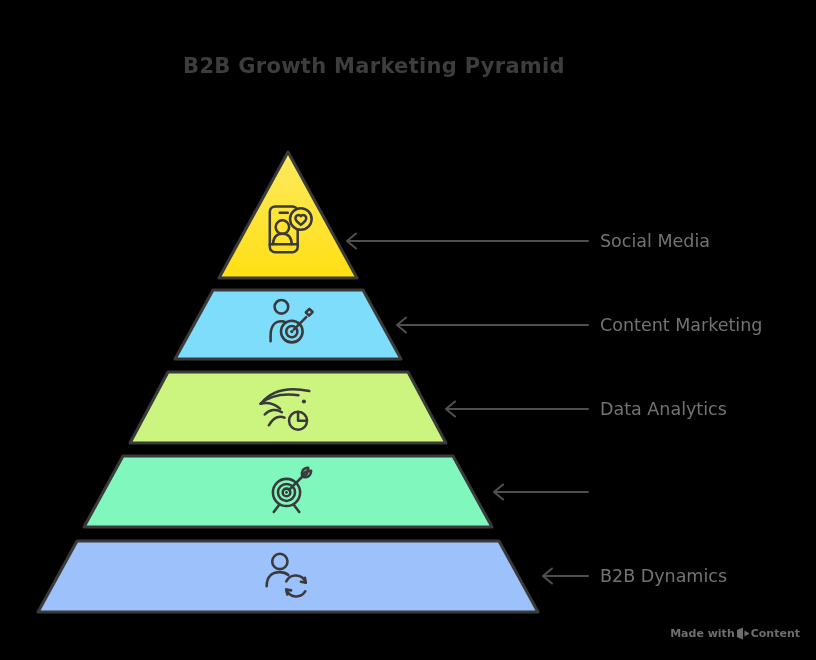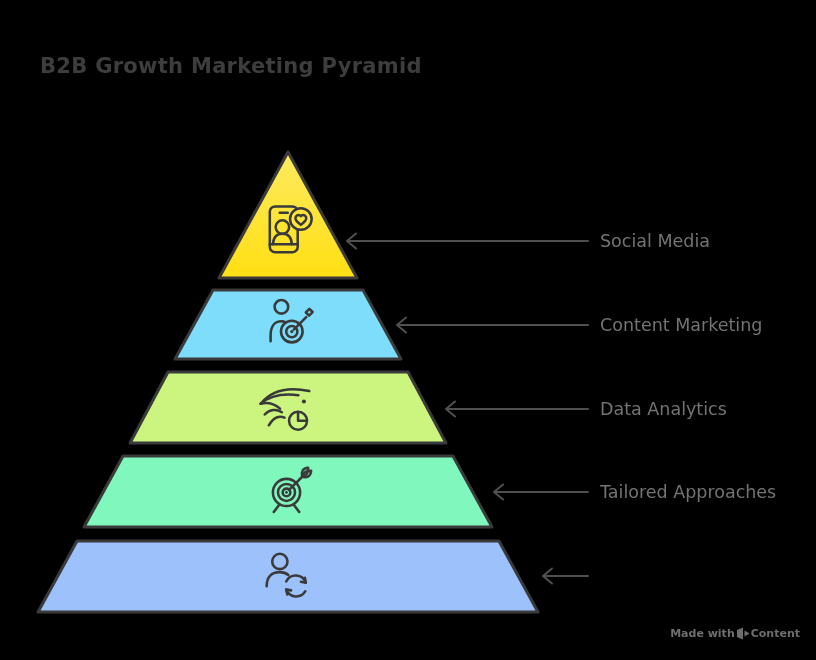--- a/index.html
+++ b/index.html
@@ -5,22 +5,22 @@
   html,body{margin:0;padding:0;}
   body{
     width:816px;height:660px;
     background:#000000;
     font-family:"DejaVu Sans","Liberation Sans",sans-serif;
     position:relative;overflow:hidden;
   }
   .stage{position:absolute;inset:0;width:816px;height:660px;}
   .title{
     position:absolute;left:0;top:54px;width:748px;
-    font-size:21px;font-weight:700;
-    letter-spacing:.3px;color:#3d3d3d;margin-left:40px;
+    text-align:center;font-size:21px;font-weight:700;
+    letter-spacing:.3px;color:#3d3d3d;
   }
   .layer-label{
     position:absolute;left:600px;height:24px;line-height:24px;
     font-size:17.5px;font-weight:400;color:#737373;white-space:nowrap;
   }
   .lbl-1{top:229px}.lbl-2{top:313px}.lbl-3{top:397px}.lbl-4{top:480px}.lbl-5{top:564px}
   svg.diagram{position:absolute;left:0;top:0;}
   .layer{stroke:#3a3a3a;stroke-width:3;stroke-linejoin:round;}
   .ic{fill:none;stroke:#3a3a3a;stroke-linecap:round;stroke-linejoin:round;}
   .sw28{stroke-width:2.8}.sw3{stroke-width:3}.sw32{stroke-width:3.2}
@@ -117,21 +117,21 @@
     <path class="arrow" d="M588 241 H348 M356 233.5 L347 241 L356 248.5" stroke="#4f4f4f"></path>
     <path class="arrow" d="M588 325 H398 M406 317.5 L397 325 L406 332.5" stroke="#4f4f4f"></path>
     <path class="arrow" d="M588 409 H447 M455 401.5 L446 409 L455 416.5" stroke="#4f4f4f"></path>
     <path class="arrow" d="M588 492 H495 M503 484.5 L494 492 L503 499.5" stroke="#4f4f4f"></path>
     <path class="arrow" d="M588 576 H544 M552 568.5 L543 576 L552 583.5" stroke="#4f4f4f"></path>
   </svg>
 
   <div class="layer-label lbl-1">Social Media</div>
   <div class="layer-label lbl-3">Data Analytics</div>
   <div class="layer-label lbl-2">Content Marketing</div>
-  <div class="layer-label lbl-4">Tailored Approaches</div>
+  <div class="layer-label lbl-5">B2B Dynamics</div>
 
   <div class="watermark">
     <span>Made with</span>
     <svg width="14" height="13" viewBox="0 0 14 13">
       <polygon points="1,3 7,0.5 7,12.5 1,10" fill="#6e6e6e"></polygon>
       <polygon points="8.5,3.5 13.5,6.5 8.5,9.5" fill="#6e6e6e"></polygon>
     </svg>
     <span>Content</span>
   </div>
 

